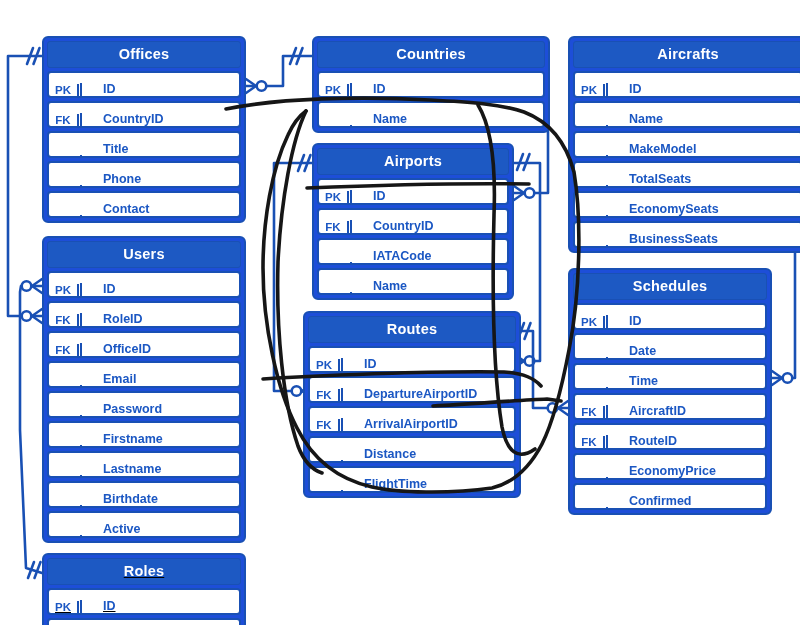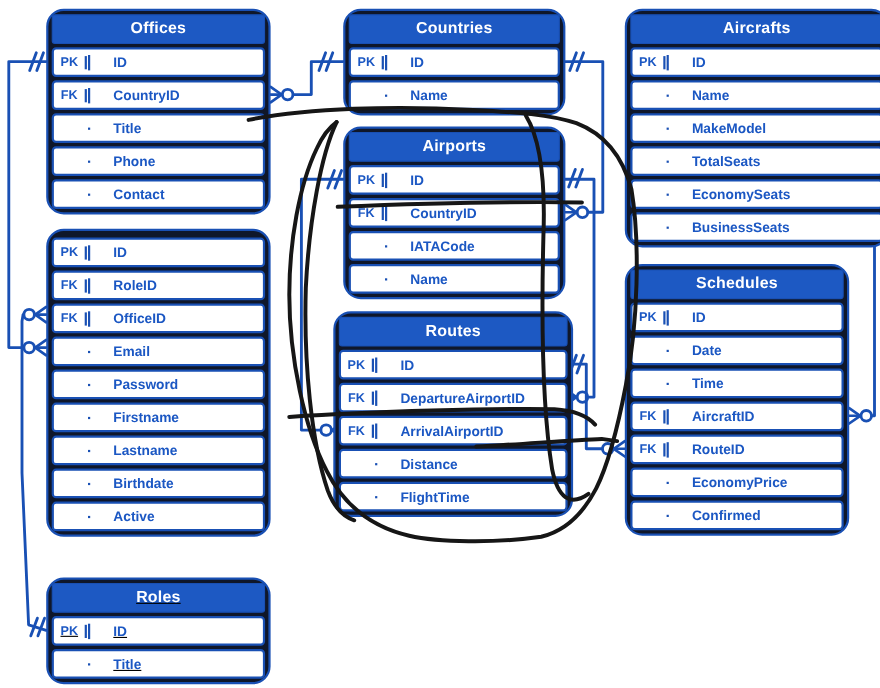--- a/index.html
+++ b/index.html
@@ -6,32 +6,32 @@
   #canvas {
     position:relative; width:800px; height:625px; background:#ffffff;
     font-family:"Liberation Sans", sans-serif; overflow:hidden;
     --bd:#1950b4; --fill:#1d59c3; --txt:#1b57c3;
   }
   svg.layer { position:absolute; left:0; top:0; width:800px; height:625px; pointer-events:none; }
   #rel-layer { z-index:1; }
   #ink-layer { z-index:4; }
   .table {
     position:absolute; box-sizing:border-box; z-index:2;
-    border:2.5px solid var(--bd); border-radius:16px; padding:3px; background:#0f172a;
+    border:2.5px solid var(--bd); border-radius:6px; padding:3px; background:#1d4ed8;margin-top:28px;
   }
   .thead {
     height:27px; box-sizing:border-box; background:var(--fill);
     border:1.5px solid var(--bd); border-radius:3px;
     color:#ffffff; font-weight:bold; font-size:14.5px; line-height:24px;
     text-align:center; letter-spacing:.2px;
   }
   .trow {
     height:27px; box-sizing:border-box; margin-top:3px;
     border:2px solid var(--bd); border-radius:4px;
-    display:flex; align-items:center; background:#ffffff;
+    display:flex; align-items:flex-end; background:#ffffff;
   }
   .tkey {
     flex:0 0 28px; width:28px; position:relative;
     border-right:2px solid var(--bd);
     display:flex; align-items:center; justify-content:center;
     font-size:11.5px; font-weight:bold; color:var(--txt);
   }
   .tkey::after {
     content:""; position:absolute; right:-5px; top:-1px; bottom:-1px;
     width:2px; background:var(--bd);
@@ -127,21 +127,21 @@
       </div>
       <div class="trow">
         <span class="tkey"></span>
         <span class="tlabel">Phone</span>
       </div>
       <div class="trow">
         <span class="tkey"></span>
         <span class="tlabel">Contact</span>
       </div>
     </div>
-    <div class="table" style="left: 312px; top: 8px; width: 202px;">
+    <div class="table" style="left: 312px; top: 8px; width: 238px;">
       <div class="thead">Countries</div>
       <div class="trow">
         <span class="tkey">PK</span>
         <span class="tlabel">ID</span>
       </div>
       <div class="trow">
         <span class="tkey"></span>
         <span class="tlabel">Name</span>
       </div>
     </div>
@@ -166,20 +166,21 @@
       <div class="trow">
         <span class="tkey"></span>
         <span class="tlabel">EconomySeats</span>
       </div>
       <div class="trow">
         <span class="tkey"></span>
         <span class="tlabel">BusinessSeats</span>
       </div>
     </div>
     <div class="table" style="left: 42px; top: 208px; width: 204px;">
+      <div class="thead">Users</div>
       <div class="trow">
         <span class="tkey">PK</span>
         <span class="tlabel">ID</span>
       </div>
       <div class="trow">
         <span class="tkey">FK</span>
         <span class="tlabel">RoleID</span>
       </div>
       <div class="trow">
         <span class="tkey">FK</span>

